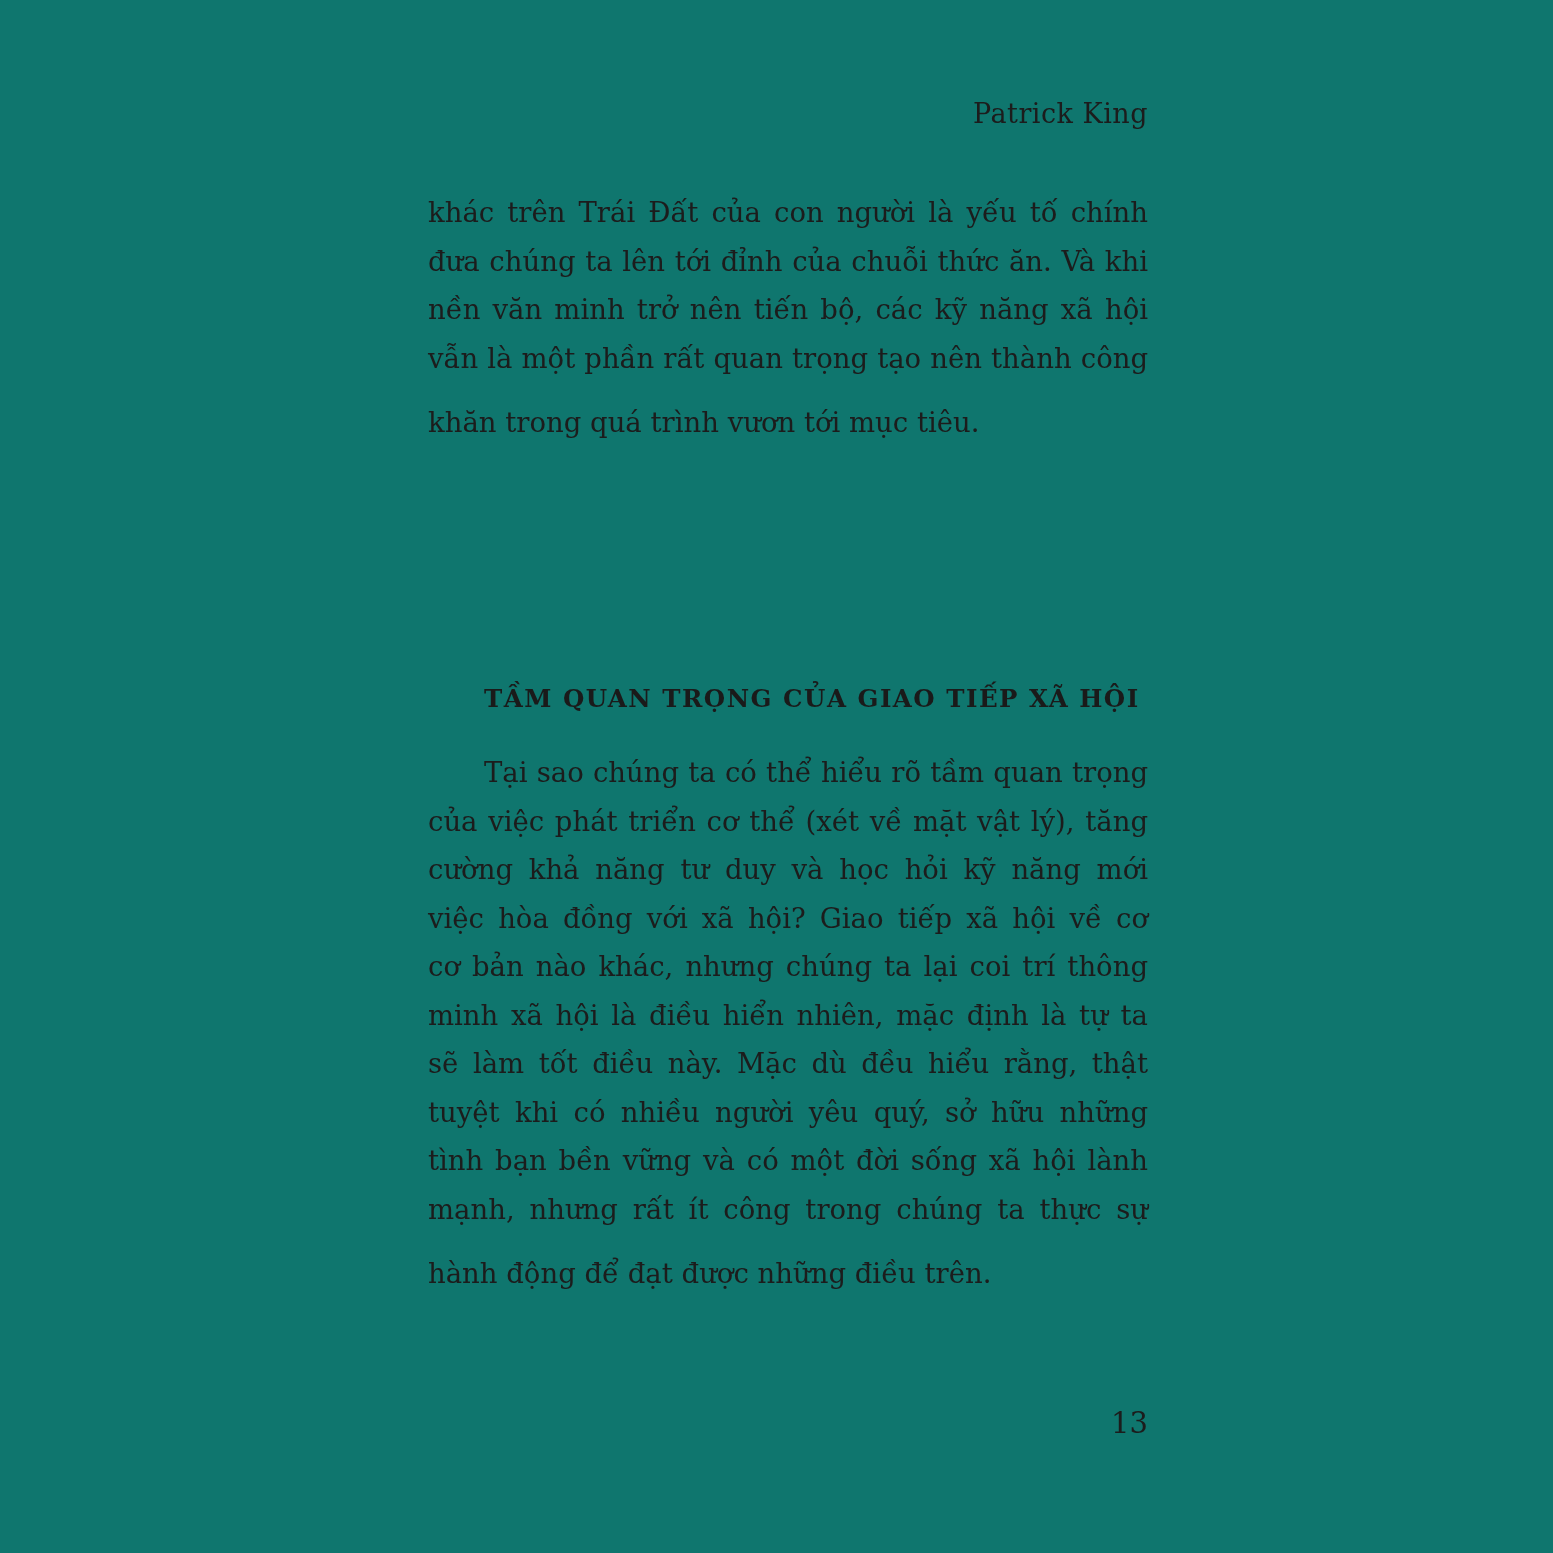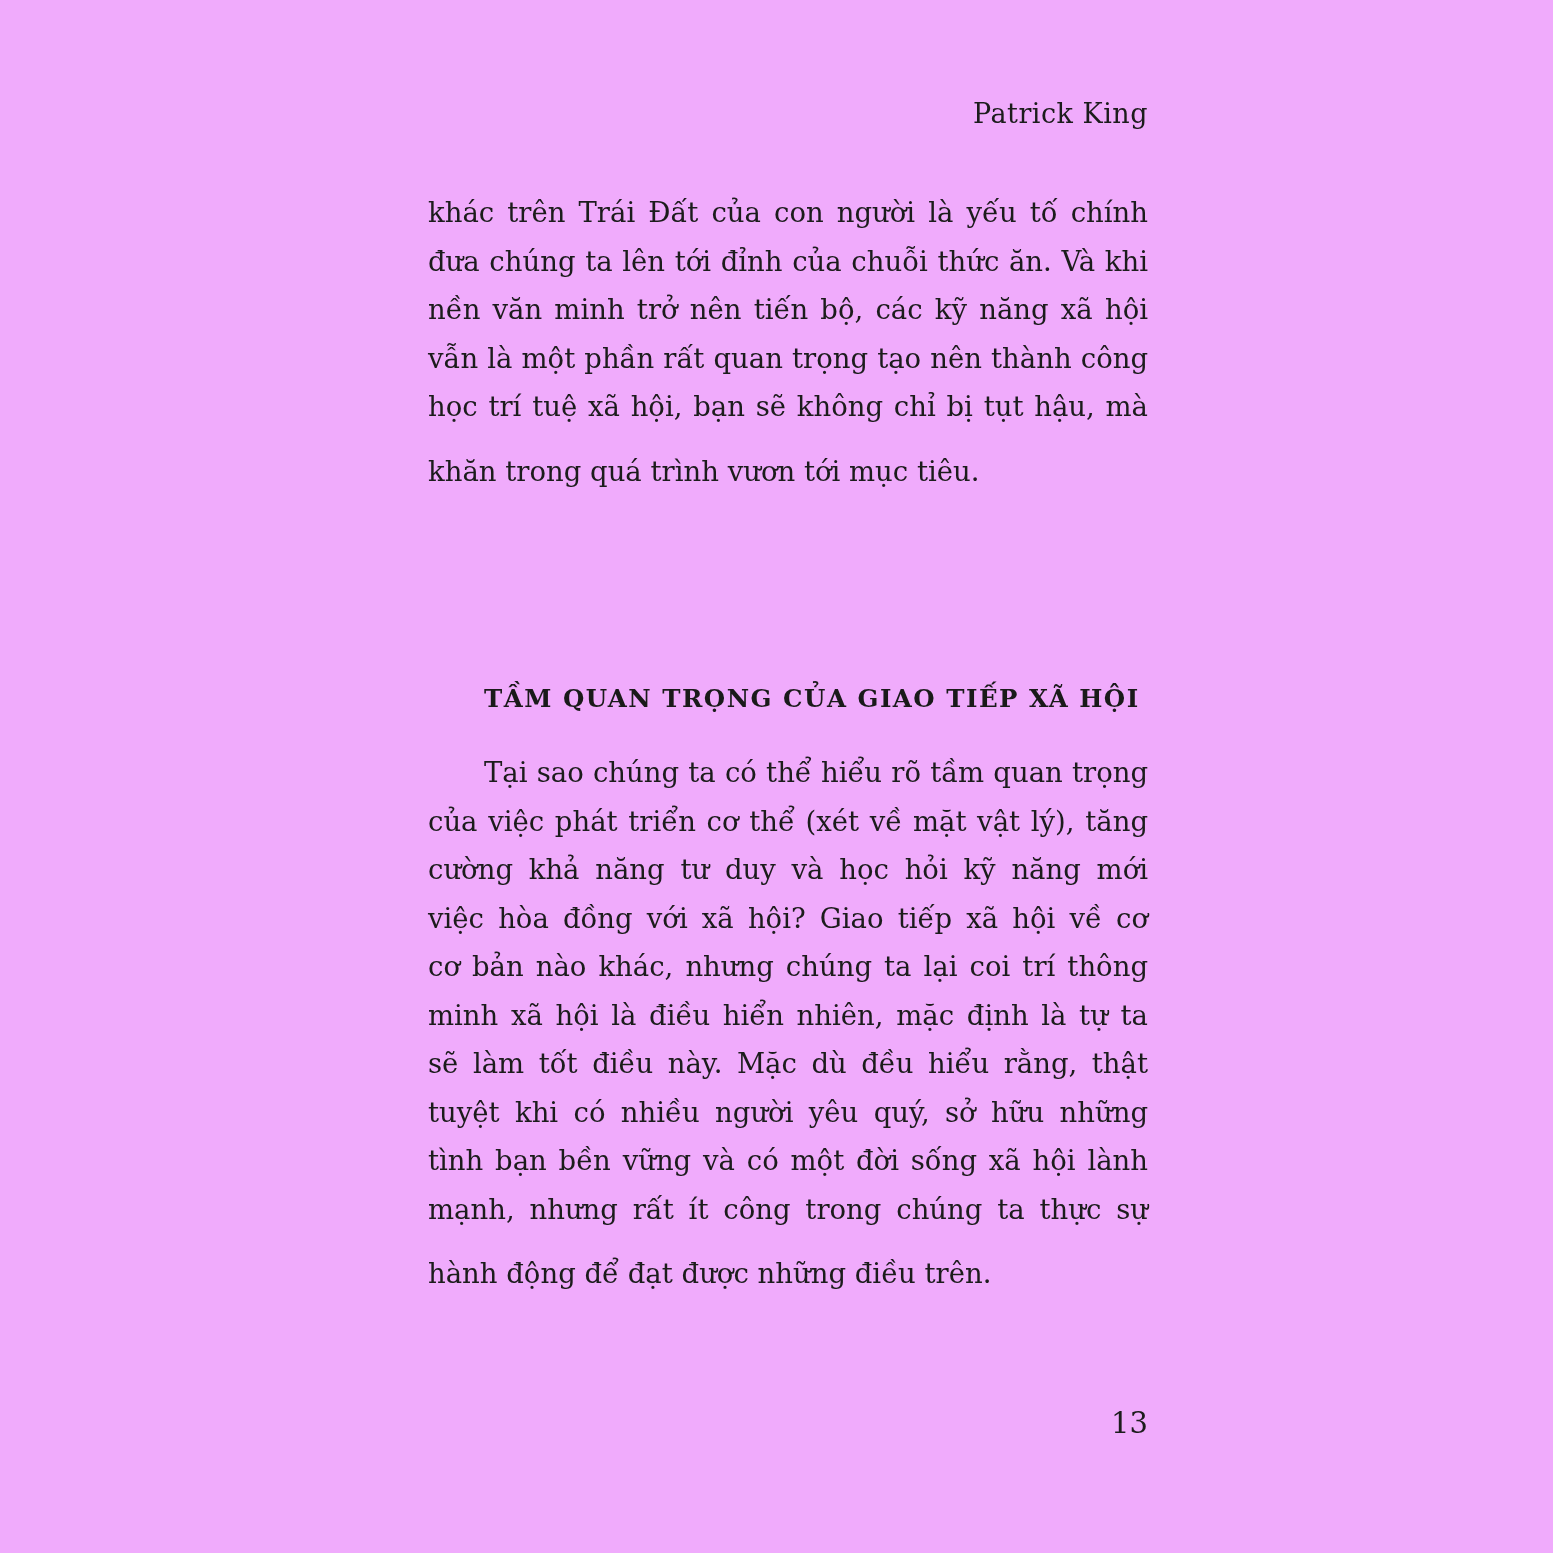--- a/index.html
+++ b/index.html
@@ -4,21 +4,21 @@
 <style>
   html, body {
     margin: 0;
     padding: 0;
     background: #ffffff;
   }
   .page {
     position: relative;
     width: 1553px;
     height: 1553px;
-    background: #f0abfc;
+    background: #0f766e;
     overflow: hidden;
     font-family: "DejaVu Serif", "Liberation Serif", serif;
     color: #1c1c1c;
   }
   .running-header {
     position: absolute;
     left: 428px;
     width: 720px;
     top: 98px;
     text-align: right;
@@ -77,21 +77,20 @@
 
   <div class="running-header">Patrick King</div>
 
   <div class="body-text" style="font-size: 27.5px;">
 
     <div class="para para-1">
         <div class="line" style="">khác trên Trái Đất của con người là yếu tố chính</div>
         <div class="line" style="">đưa chúng ta lên tới đỉnh của chuỗi thức ăn. Và khi</div>
         <div class="line" style="">nền văn minh trở nên tiến bộ, các kỹ năng xã hội</div>
         <div class="line" style="">vẫn là một phần rất quan trọng tạo nên thành công</div>
-        <div class="line" style="">học trí tuệ xã hội, bạn sẽ không chỉ bị tụt hậu, mà</div>
         <div class="line last" style="">khăn trong quá trình vươn tới mục tiêu.</div>
       </div>
 
     <h2 class="section-heading" style="font-size: 24.5px;">TẦM QUAN TRỌNG CỦA GIAO TIẾP XÃ HỘI</h2>
 
     <div class="para para-2">
         <div class="line indent" style="">Tại sao chúng ta có thể hiểu rõ tầm quan trọng</div>
         <div class="line" style="">của việc phát triển cơ thể (xét về mặt vật lý), tăng</div>
         <div class="line" style="">cường khả năng tư duy và học hỏi kỹ năng mới</div>
         <div class="line" style="">việc hòa đồng với xã hội? Giao tiếp xã hội về cơ</div>

